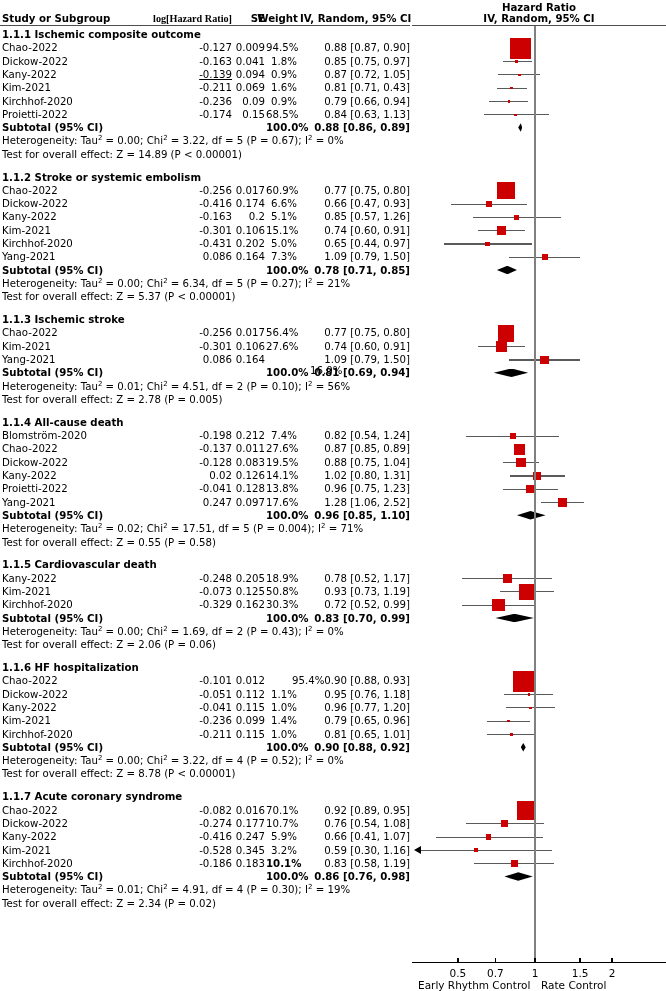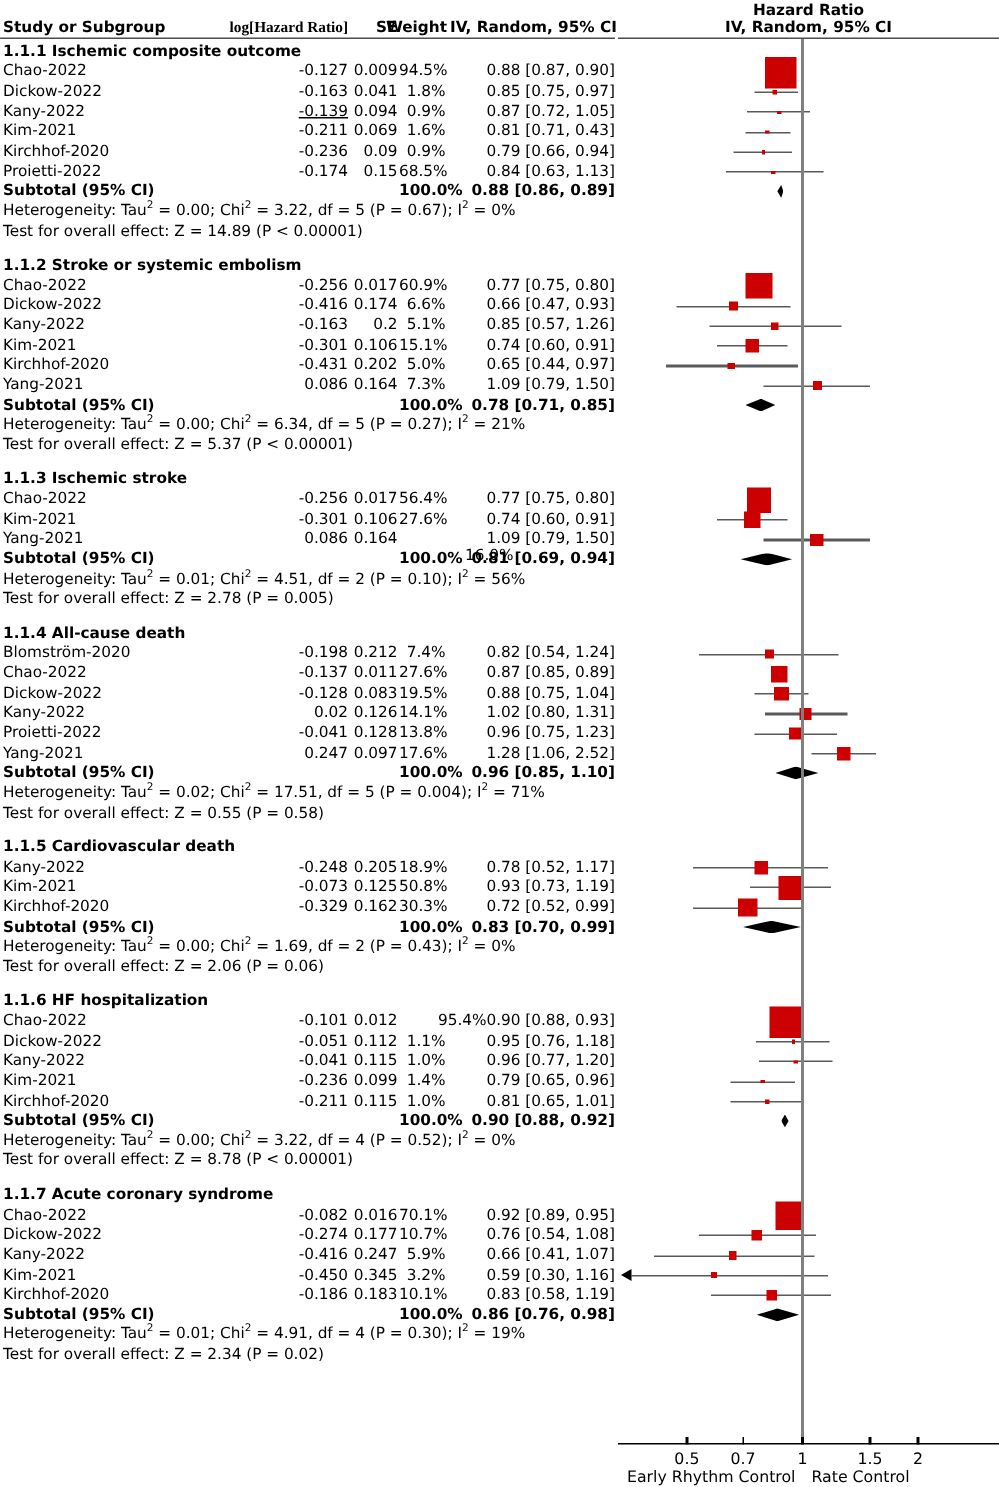--- a/index.html
+++ b/index.html
@@ -246,28 +246,28 @@
       <div class="t r" style="left: 152px; top: 817.956px; width: 80px;">-0.274</div>
       <div class="t r" style="left: 234px; top: 817.956px; width: 31px;">0.177</div>
       <div class="t r" style="left: 266px; top: 817.956px; width: 31px;">10.7%</div>
       <div class="t r" style="left: 300px; top: 817.956px; width: 110px;">0.76 [0.54, 1.08]</div>
       <div class="t " style="left: 2px; top: 831.256px;">Kany-2022</div>
       <div class="t r" style="left: 152px; top: 831.256px; width: 80px;">-0.416</div>
       <div class="t r" style="left: 234px; top: 831.256px; width: 31px;">0.247</div>
       <div class="t r" style="left: 266px; top: 831.256px; width: 31px;">5.9%</div>
       <div class="t r" style="left: 300px; top: 831.256px; width: 110px;">0.66 [0.41, 1.07]</div>
       <div class="t " style="left: 2px; top: 844.556px;">Kim-2021</div>
-      <div class="t r" style="left: 152px; top: 844.556px; width: 80px;">-0.450</div>
+      <div class="t r" style="left: 152px; top: 844.556px; width: 80px;">-0.528</div>
       <div class="t r" style="left: 234px; top: 844.556px; width: 31px;">0.345</div>
       <div class="t r" style="left: 266px; top: 844.556px; width: 31px;">3.2%</div>
       <div class="t r" style="left: 300px; top: 844.556px; width: 110px;">0.59 [0.30, 1.16]</div>
       <div class="t " style="left: 2px; top: 857.856px;">Kirchhof-2020</div>
       <div class="t r" style="left: 152px; top: 857.856px; width: 80px;">-0.186</div>
       <div class="t r" style="left: 234px; top: 857.856px; width: 31px;">0.183</div>
-      <div class="t r" style="left: 266px; top: 857.856px; width: 31px;">10.1%</div>
+      <div class="t r" style="left: 266px; top: 857.856px; width: 31px; font-weight: bold;">10.1%</div>
       <div class="t r" style="left: 300px; top: 857.856px; width: 110px;">0.83 [0.58, 1.19]</div>
       <div class="t b" style="left: 2px; top: 871.156px;">Subtotal (95% CI)</div>
       <div class="t b r" style="left: 266px; top: 871.156px; width: 31px;">100.0%</div>
       <div class="t b r" style="left: 300px; top: 871.156px; width: 110px;">0.86 [0.76, 0.98]</div>
       <div class="t " style="left: 2px; top: 884.456px;">Heterogeneity: Tau<span class="sup">2</span> = 0.01; Chi<span class="sup">2</span> = 4.91, df = 4 (P = 0.30); I<span class="sup">2</span> = 19%</div>
       <div class="t " style="left: 2px; top: 897.756px;">Test for overall effect: Z = 2.34 (P = 0.02)</div>
     </div>
   <div id="plot">
       <div class="ci" style="left: 107.517px; width: 3.76915px; top: 47.7px;"></div>
       <div class="mark" style="width: 21.3864px; height: 21.3864px; left: 98.0943px; top: 37.5068px;"></div>

